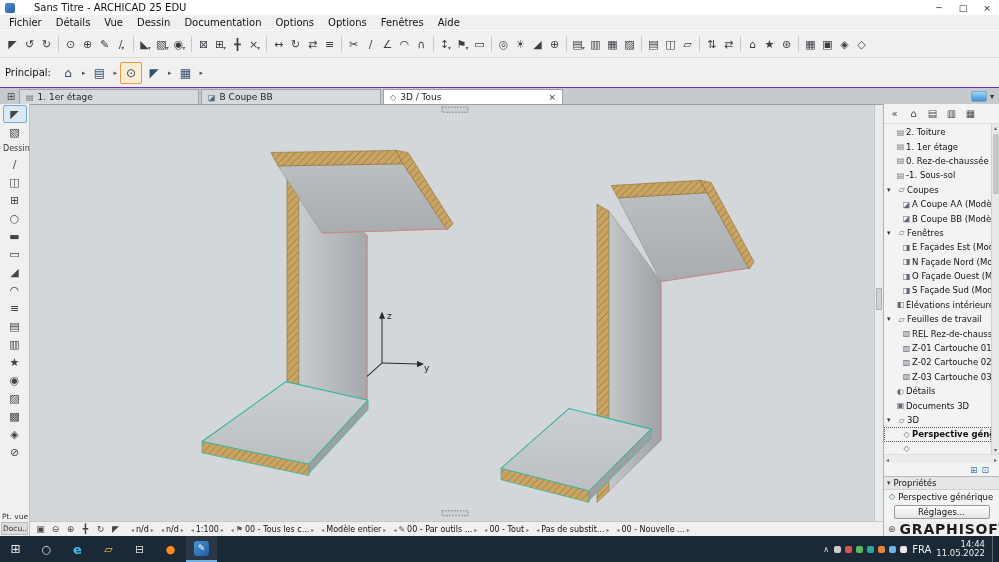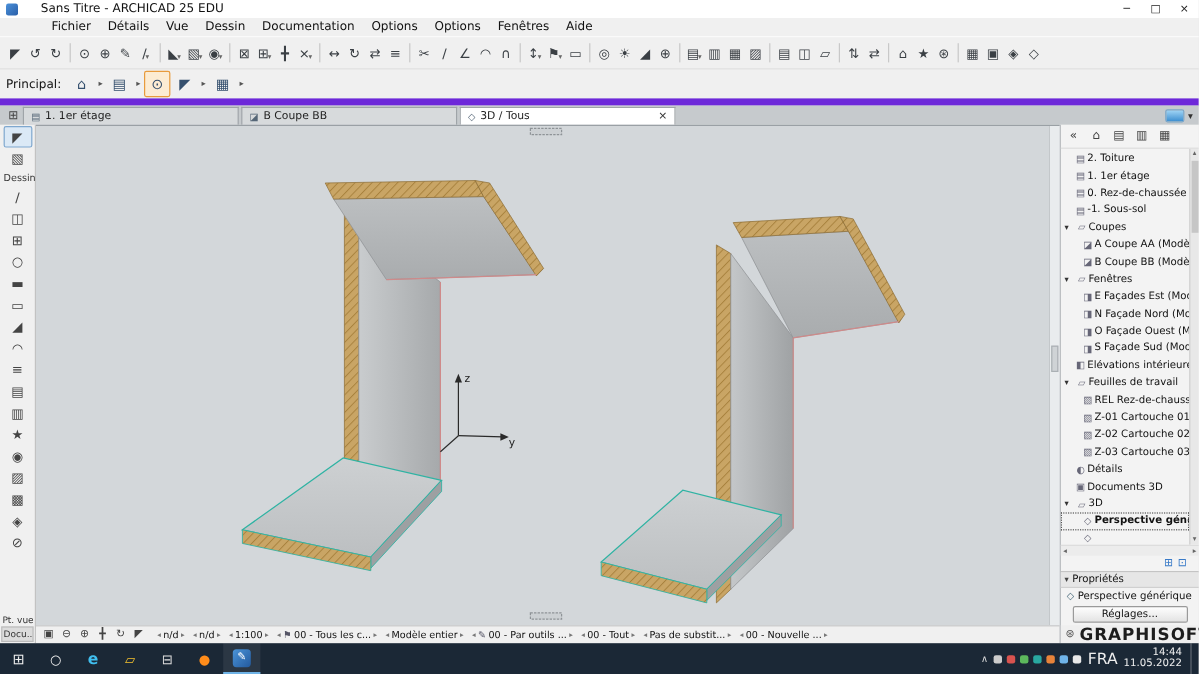--- a/index.html
+++ b/index.html
@@ -8,31 +8,31 @@
 
   .app { width: 999px; height: 562px; display: flex; flex-direction: column; }
 
   
   .titlebar { height:15px; background:#fff; display:flex; align-items:center; gap:19px; padding-left:5px; font-size:10px; flex:none; }
   .app-badge { width:10px; height:10px; border-radius:2px; background:linear-gradient(135deg,#4a90d9,#2a5fa8); flex:none; }
   .win-controls { margin-left:auto; display:flex; height:100%; }
   .win-btn { width:24px; display:flex; align-items:center; justify-content:center; font-size:9px; color:#222; }
 
   
-  .menubar { height:15px; display:flex; align-items:center; background:#f0f0f0; font-size:10px; padding-left:2px; flex:none;margin-left:34px; }
+  .menubar { height:15px; display:flex; align-items:center; background:#f0f0f0; font-size:10px; padding-left:2px; flex:none; }
   .menu-item { padding:0 7px; }
 
   
   .toolbar { height:28px; display:flex; align-items:center; background:#f0f0f0; border-top:1px solid #fafafa; border-bottom:1px solid #dcdcdc; padding:0 4px; overflow:hidden; flex:none; }
   .tb-icon { width:17px; height:18px; display:flex; align-items:center; justify-content:center; font-size:11px; color:#3a3f44; flex:none; }
   .tb-dd { font-size:6px; color:#666; margin-left:-1px; align-self:flex-end; padding-bottom:2px; }
   .tb-sep { width:1px; height:16px; background:#c8c8c8; margin:0 3px; flex:none; }
 
   
-  .toolbar2 { height:30px; display:flex; align-items:center; background:#f0f0f0; border-bottom:6px solid #6d28d9; padding-left:5px; font-size:10px; flex:none; }
+  .toolbar2 { height:30px; display:flex; align-items:center; background:#f0f0f0; border-bottom:1px solid #6d28d9; padding-left:5px; font-size:10px; flex:none; }
   .tb2-label { margin-right:6px; }
   .tb2-btns { display:flex; align-items:center; gap:1px; }
   .tb2-btn { width:22px; height:22px; display:flex; align-items:center; justify-content:center; font-size:12px; color:#35506e; border:1px solid transparent; border-radius:2px; }
   .tb2-active { border-color:#e89b3c; background:#fcecd3; }
   .tb2-arrow { font-size:7px; color:#555; padding:0 2px; }
 
   
   .tabbar { height:16px; background:#c6cacd; display:flex; align-items:flex-end; padding-left:3px; flex:none; }
   .quad-icon { width:16px; height:15px; display:flex; align-items:center; justify-content:center; font-size:10px; color:#444; }
   .tabs { display:flex; height:15px; }
@@ -113,21 +113,21 @@
   .app-start .app-glyph { font-size:12px; }
   .app-edge .app-glyph { font-size:13px; font-weight:bold; }
   .app-active { background:rgba(255,255,255,.07); border-bottom:2px solid #6fb3e6; }
   .app-archicad .app-glyph { width:15px; height:15px; border-radius:3px; background:linear-gradient(135deg,#4b94d8,#235a9e); color:#fff; font-size:9px; }
   .tooltip { position:absolute; left:227px; top:2px; bottom:3px; background:#f4f4f4; border:1px solid #76818c; box-shadow:2px 2px 3px rgba(0,0,0,.35); color:#111; display:flex; flex-direction:column; justify-content:center; padding:0 8px; font-size:8.5px; line-height:10px; z-index:3; }
   .tt-key { font-weight:bold; margin-right:5px; }
   .tray { margin-left:auto; display:flex; align-items:center; gap:5px; padding-right:3px; }
   .tray-chev { font-size:8px; color:#ddd; }
   .tray-icons { display:flex; align-items:center; gap:4px; }
   .tray-dot { width:7px; height:7px; border-radius:2px; }
-  .tray-lang { font-size:13px; }
+  .tray-lang { font-size:10px; }
   .clock { text-align:right; font-size:8.5px; line-height:9px; }
   .show-desktop { width:4px; align-self:stretch; border-left:1px solid rgba(255,255,255,.3); margin-left:2px; }
 </style>
 </head>
 <body>
 
 <div class="app">
 
   <div class="titlebar">
     <span class="app-badge"></span>

